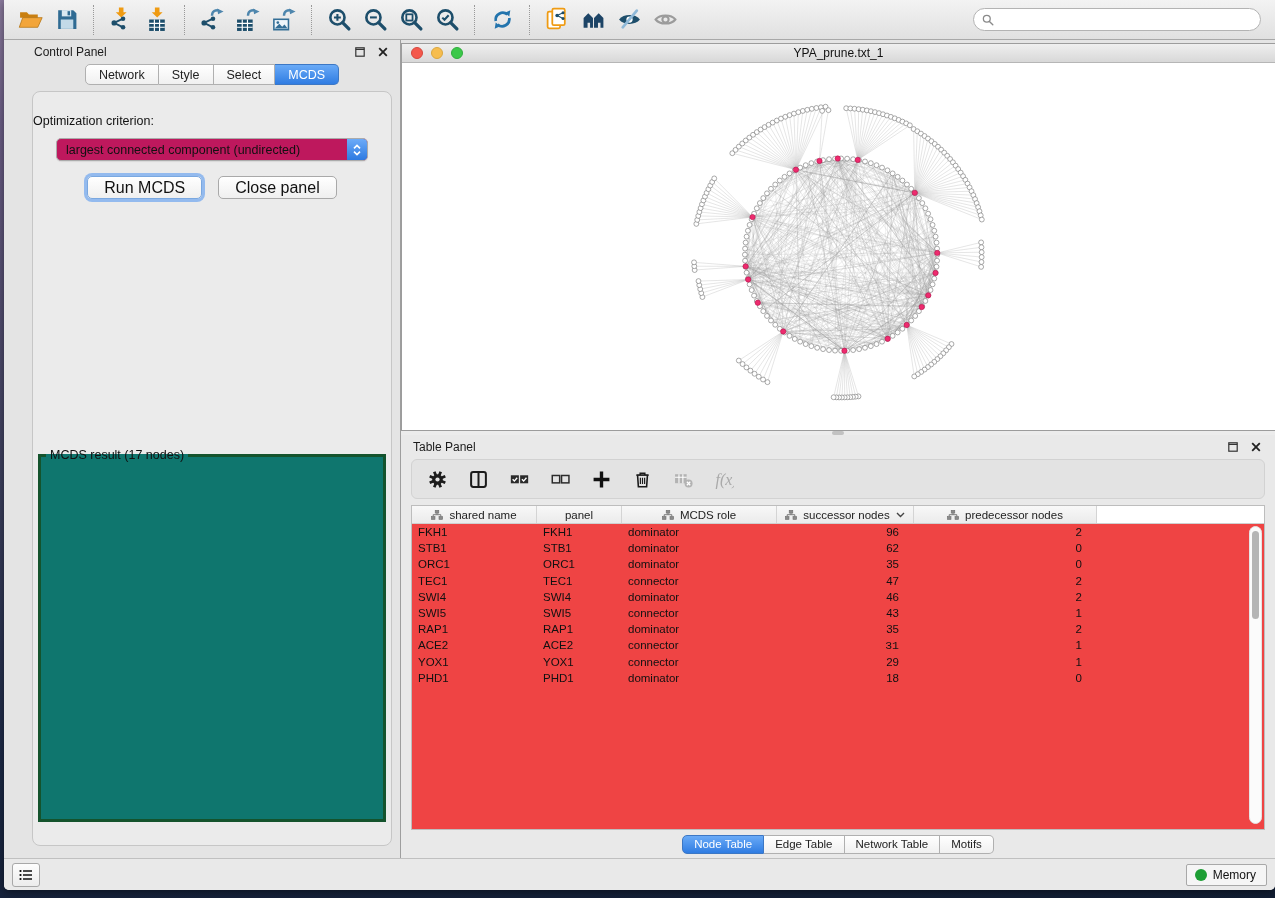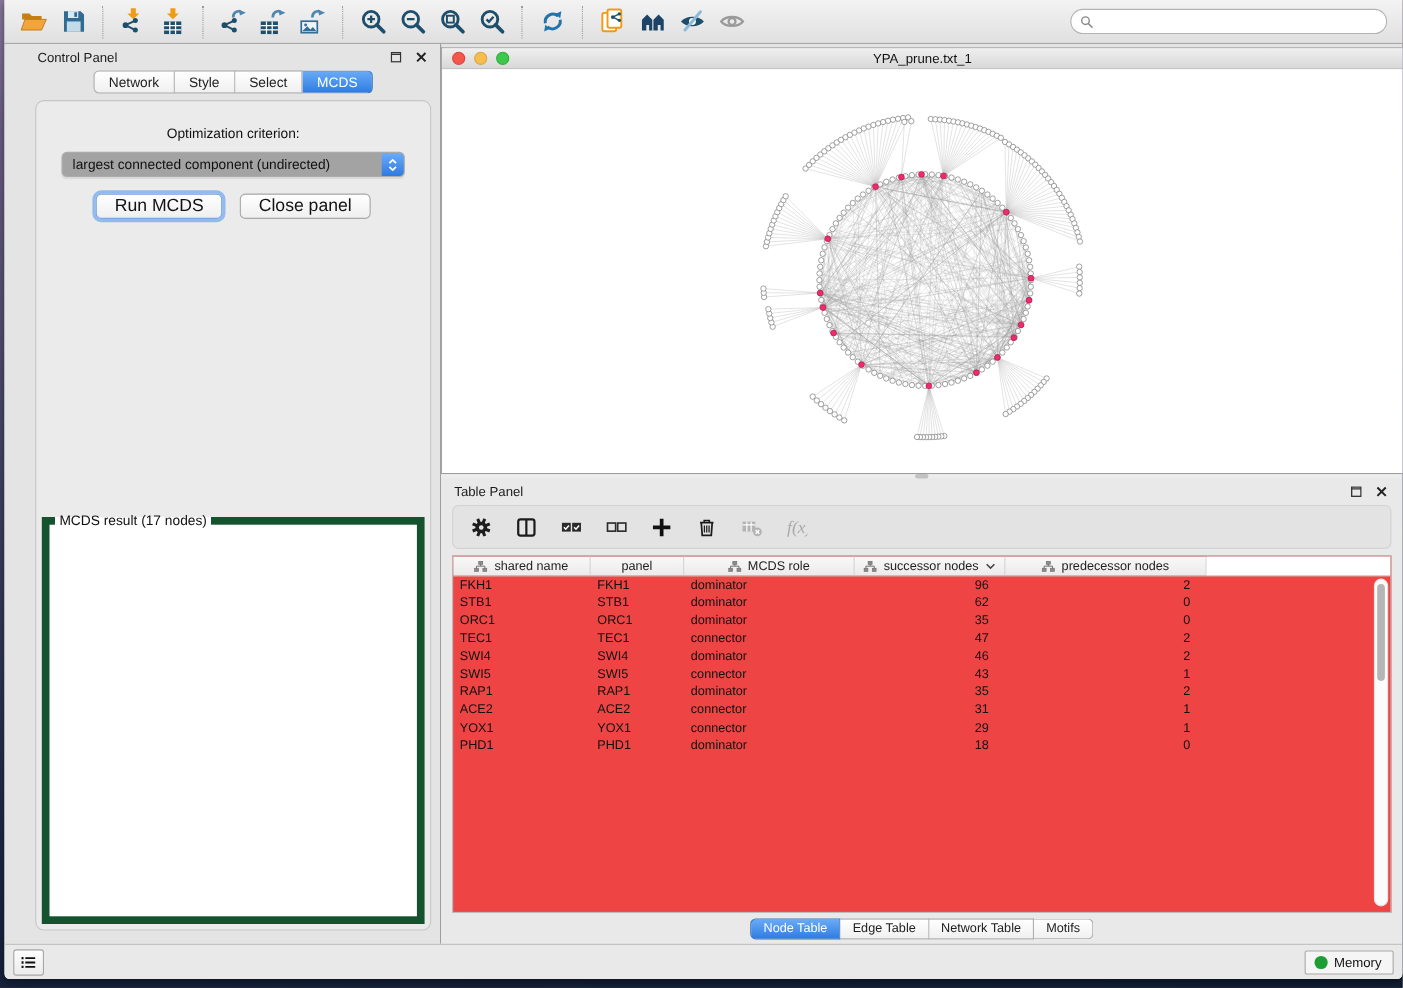--- a/index.html
+++ b/index.html
@@ -30,31 +30,31 @@
   .mini-btn{width:14px;height:14px;display:flex;align-items:center;justify-content:center;
     margin-left:9px;cursor:pointer;}
   .seg{display:flex;justify-content:center;}
   .seg-btn{background:linear-gradient(#ffffff,#f0f0f0);border:1px solid #b0b0b0;border-left:none;
     padding:0 13px;font-size:12.5px;color:#222;height:21px;display:flex;align-items:center;cursor:pointer;}
   .seg-btn:first-child{border-left:1px solid #b0b0b0;border-radius:5px 0 0 5px;}
   .seg-btn:last-child{border-radius:0 5px 5px 0;}
   .seg-btn.sel{background:linear-gradient(#69aaf7,#2f7ce2);color:#fff;border-color:#3c77c4;}
   .cp-body{flex:1;margin:6px 8px 12px;border:1px solid #c6c6c6;border-radius:8px;
     background:#ebebeb;display:flex;flex-direction:column;min-height:0;}
-  .opt-label{text-align:center;margin-top:22px;font-size:12.5px;color:#111;}
-  .dropdown{margin:10px auto 0;width:312px;height:23px;background:#a3a3a3;border:1px solid #ababab;
+  .opt-label{margin-top:22px;font-size:12.5px;color:#111;}
+  .dropdown{margin:10px auto 0;width:312px;height:23px;background:#be185d;border:1px solid #ababab;
     border-radius:5px;position:relative;display:flex;align-items:center;padding:0 26px 0 9px;
     font-size:12.5px;color:#111;cursor:pointer;box-shadow:0 1px 1px rgba(0,0,0,.08);}
   .dd-step{position:absolute;right:0;top:0;bottom:0;width:20px;border-radius:0 4px 4px 0;
     background:linear-gradient(#6cabf8,#2e7ae1);display:flex;align-items:center;justify-content:center;}
   .btn-row{display:flex;justify-content:center;gap:16px;margin-top:15px;}
   .btn{background:linear-gradient(#ffffff,#efefef);border:1px solid #a9a9a9;border-radius:5px;
     font-size:16px;color:#111;height:23px;padding:0 16px;display:flex;align-items:center;cursor:pointer;}
   .btn.focus{box-shadow:0 0 0 3px rgba(100,160,240,.65);border-color:#7aa8e0;}
-  fieldset.mcds{margin:auto 5px 5px;height:374px;border:7px solid #14532d;background:#ffffff;
+  fieldset.mcds{margin:auto 5px 23px;height:374px;border:3px solid #14532d;background:#0f766e;
     padding:0;position:relative;min-width:0;}
   fieldset.mcds legend{font-size:12.5px;color:#111;margin-left:5px;padding:0 4px;}
   .mcds-list{position:absolute;left:2px;top:2px;right:18px;bottom:2px;overflow:hidden;
     font-size:12.5px;line-height:16px;color:#111;padding:2px 0 0 5px;}
   .mcds-scroll{position:absolute;right:3px;top:2px;bottom:3px;width:12px;background:#f1f1f1;
     border-left:1px solid #e0e0e0;}
   
   .rcol{flex:1;display:flex;flex-direction:column;min-width:0;padding-top:3px;}
   .netpanel{height:388px;flex:none;border:1px solid #9c9c9c;border-right:none;background:#fff;
     display:flex;flex-direction:column;}
@@ -1410,21 +1410,21 @@
                 <div class="td" style="width: 125px;">RAP1</div>
                 <div class="td" style="width: 85px;">RAP1</div>
                 <div class="td" style="width: 155px;">dominator</div>
                 <div class="td num" style="width: 137px;">35</div>
                 <div class="td num" style="width: 183px;">2</div>
               </div>
               <div class="tr">
                 <div class="td" style="width: 125px;">ACE2</div>
                 <div class="td" style="width: 85px;">ACE2</div>
                 <div class="td" style="width: 155px;">connector</div>
-                <div class="td num" style="width: 137px;">31</div>
+                <div class="td num" style="width: 137px; font-family: Liberation Mono, monospace;">31</div>
                 <div class="td num" style="width: 183px;">1</div>
               </div>
               <div class="tr">
                 <div class="td" style="width: 125px;">YOX1</div>
                 <div class="td" style="width: 85px;">YOX1</div>
                 <div class="td" style="width: 155px;">connector</div>
                 <div class="td num" style="width: 137px;">29</div>
                 <div class="td num" style="width: 183px;">1</div>
               </div>
               <div class="tr">

